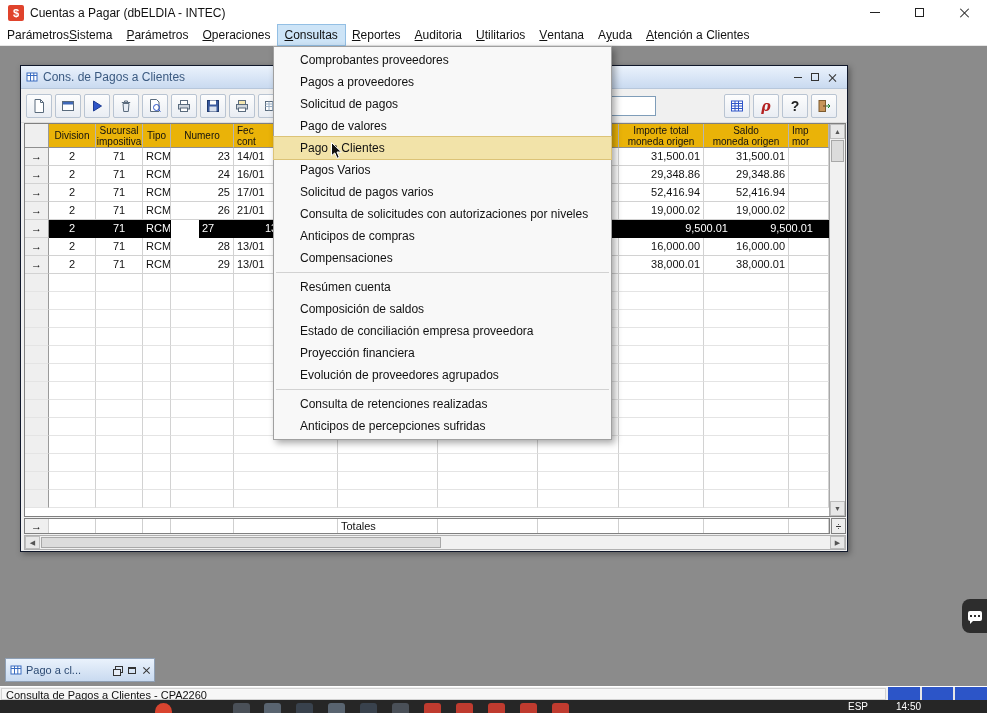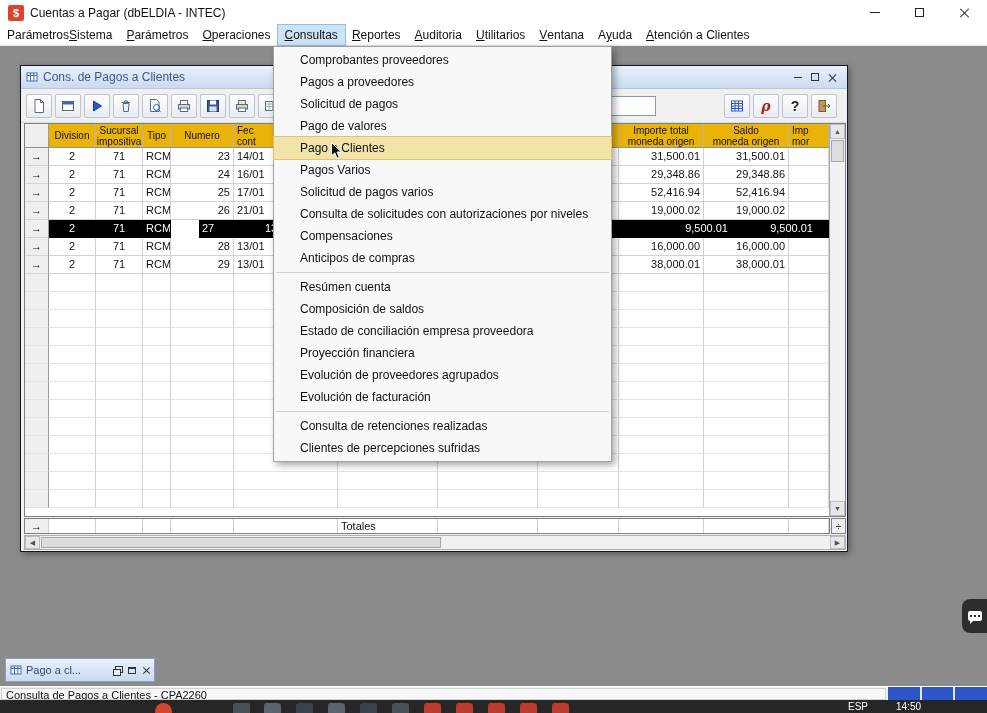--- a/index.html
+++ b/index.html
@@ -590,32 +590,31 @@
 
   <div class="dd">
       <div class="dd-item">Comprobantes proveedores</div>
       <div class="dd-item">Pagos a proveedores</div>
       <div class="dd-item">Solicitud de pagos</div>
       <div class="dd-item">Pago de valores</div>
       <div class="dd-item hl">Pago a Clientes</div>
       <div class="dd-item">Pagos Varios</div>
       <div class="dd-item">Solicitud de pagos varios</div>
       <div class="dd-item">Consulta de solicitudes con autorizaciones por niveles</div>
+      <div class="dd-item">Anticipos de compras</div>
       <div class="dd-item">Compensaciones</div>
-      <div class="dd-item">Anticipos de compras</div>
       <div class="dd-sep"></div>
       <div class="dd-item">Resúmen cuenta</div>
       <div class="dd-item">Composición de saldos</div>
       <div class="dd-item">Estado de conciliación empresa proveedora</div>
       <div class="dd-item">Proyección financiera</div>
       <div class="dd-item">Evolución de proveedores agrupados</div>
-      <div class="dd-item">Evolución de facturación</div>
       <div class="dd-sep"></div>
       <div class="dd-item">Consulta de retenciones realizadas</div>
-      <div class="dd-item">Clientes de percepciones sufridas</div>
+      <div class="dd-item">Anticipos de percepciones sufridas</div>
     </div>
 
   <div class="cursor">
     <svg width="13" height="19">
         <path d="M1.5 1.5v13.2l3.3-2.8 2.3 5.4 2.2-1-2.3-5.3h4.4z" fill="#111" stroke="#fff" stroke-width="1"></path>
       </svg>
   </div>
 
   <div class="minwin">
     <svg width="12" height="12">

